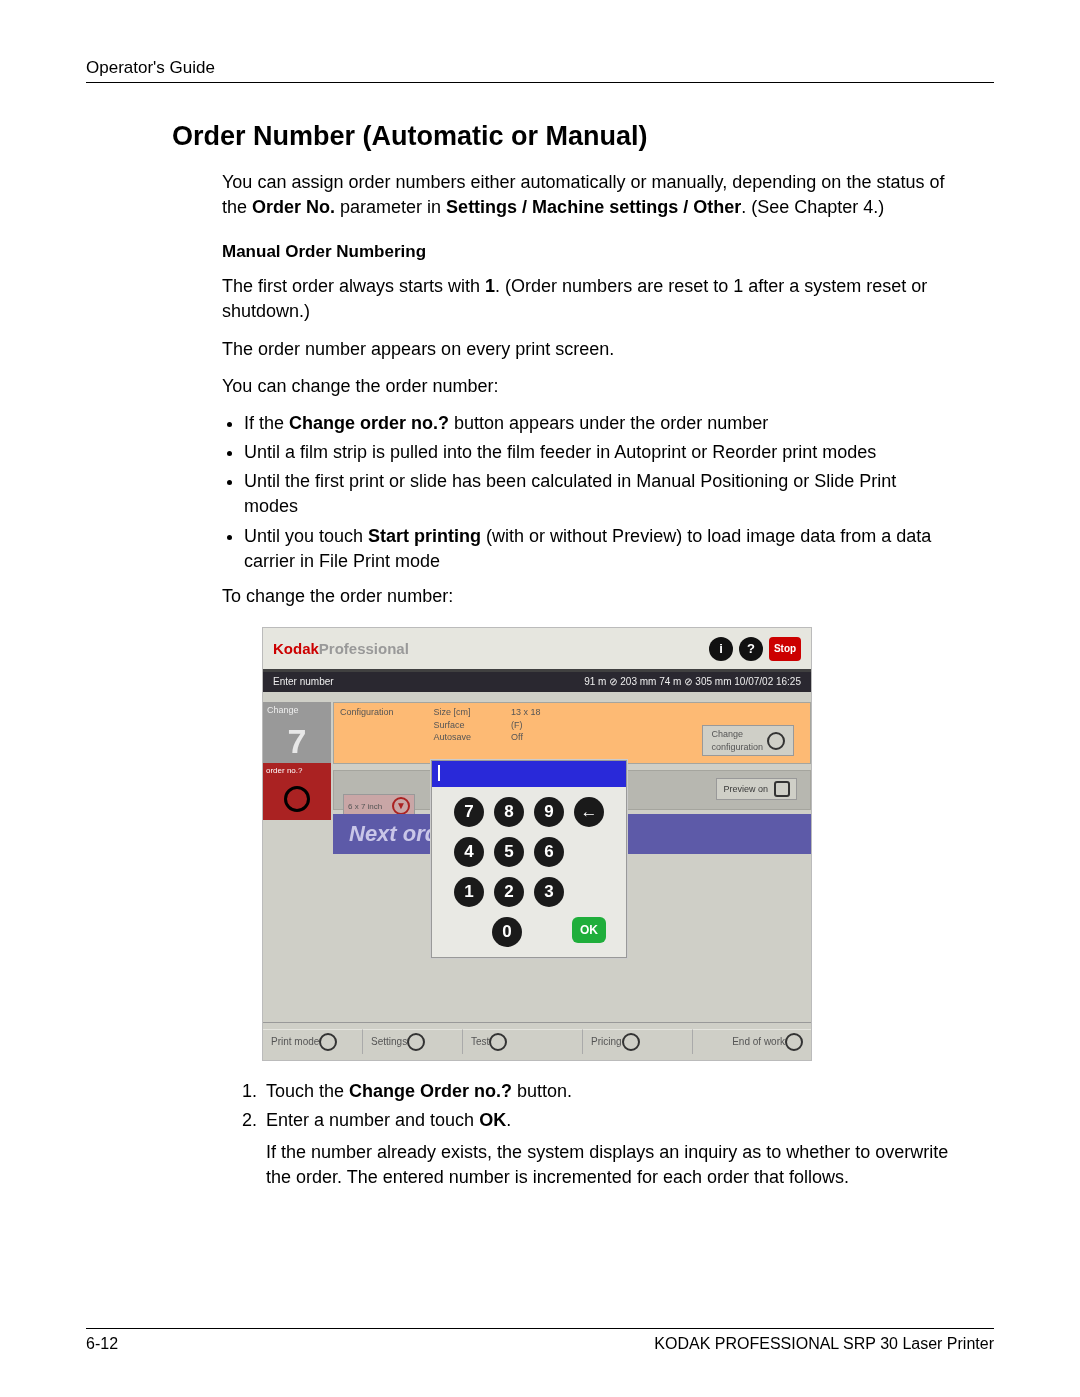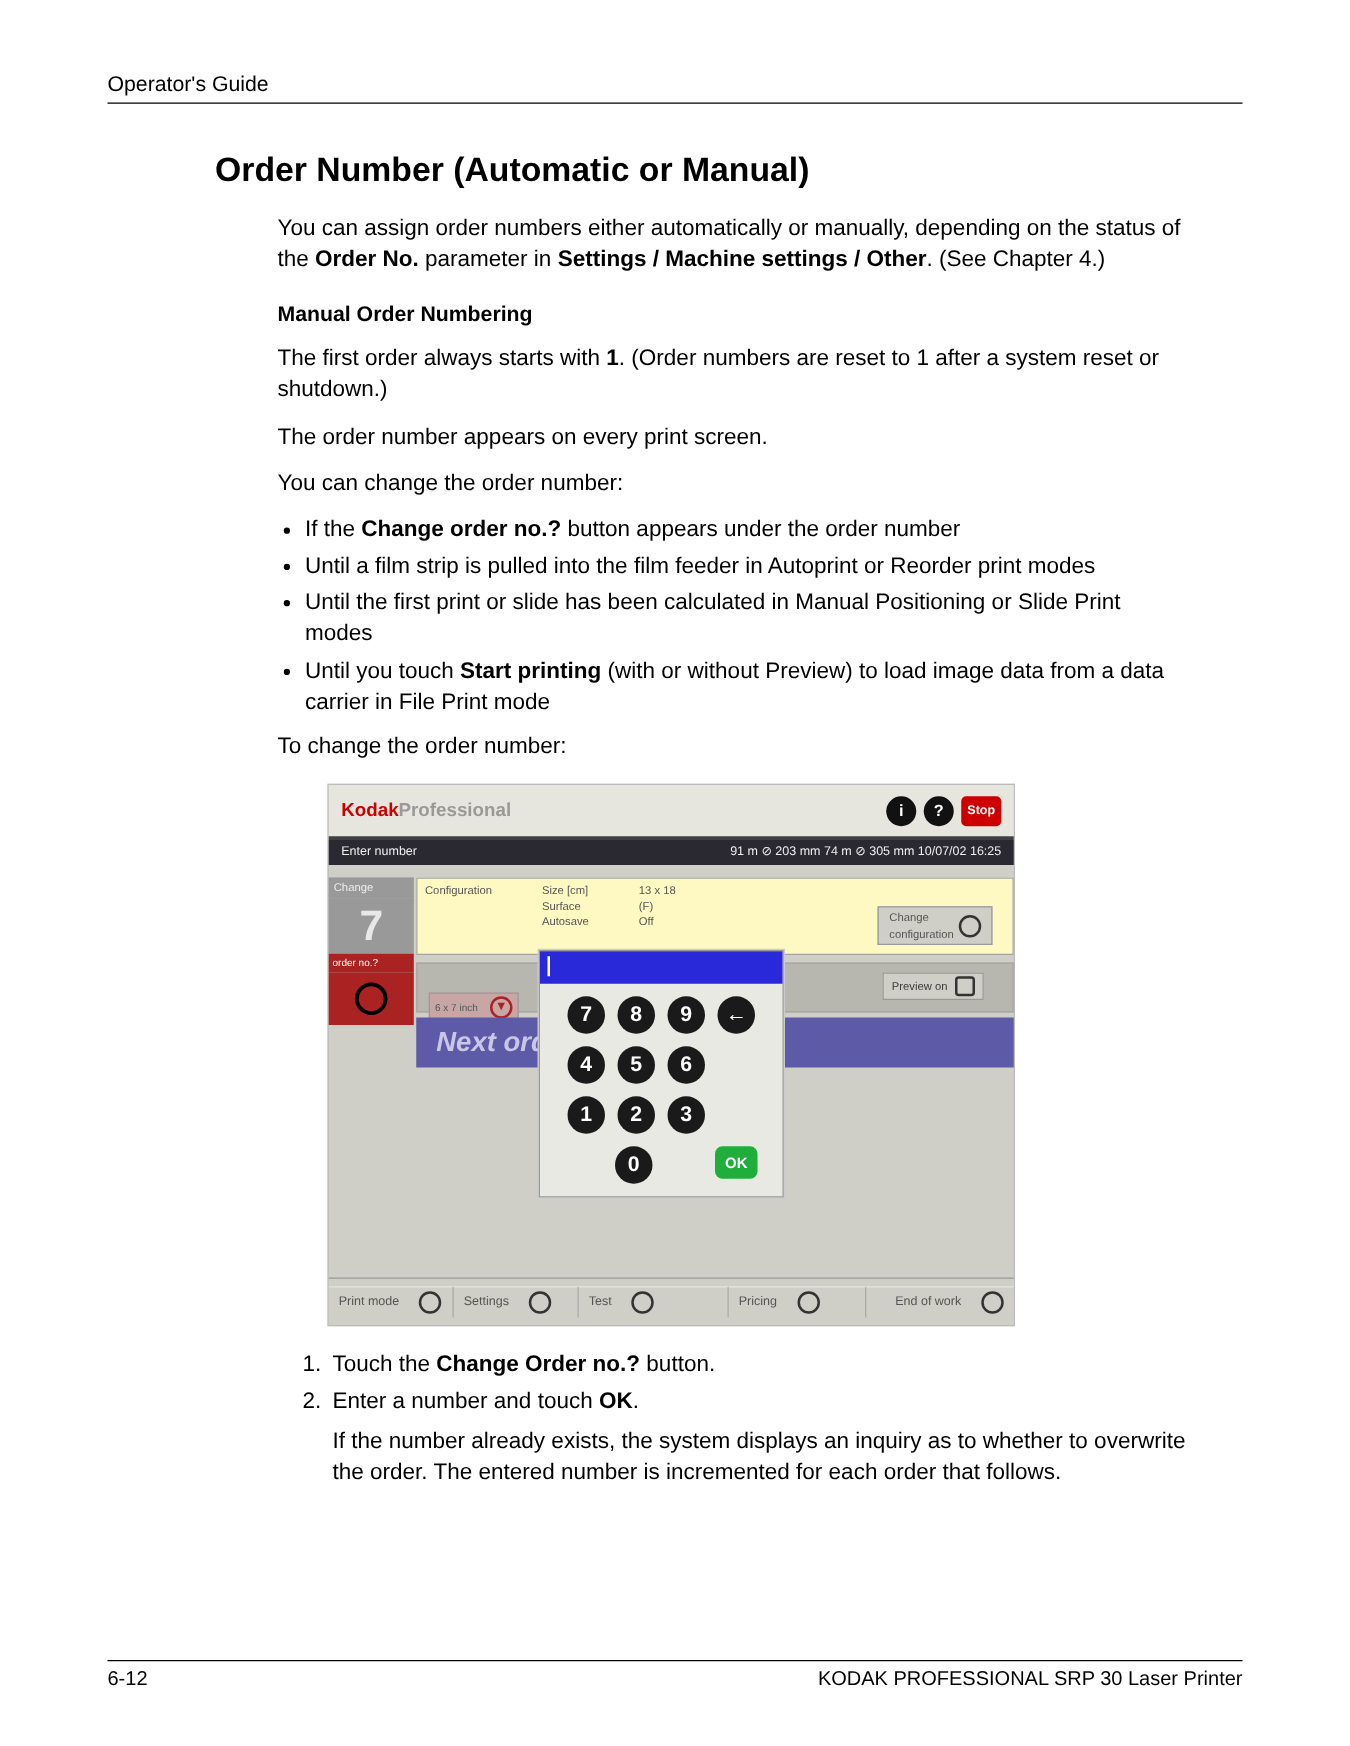--- a/index.html
+++ b/index.html
@@ -23,38 +23,38 @@
   .black{background:#111}
   .stop{width:32px;height:24px;background:#c00;color:#fff;border-radius:4px;display:inline-flex;align-items:center;justify-content:center;font-size:10px;font-weight:bold}
   .ss-status{background:#2a2830;color:#eee;padding:3px 10px;display:flex;justify-content:space-between;font-size:10px}
   .ss-body{position:relative;height:330px}
   .change-panel{position:absolute;left:0;top:10px;width:68px;background:#b7b7b0}
   .change-h{background:#999;color:#eee;font-size:9px;padding:2px 4px}
   .change-num{background:#999;color:#e8e8e8;font-size:34px;text-align:center;font-weight:bold;height:44px;line-height:44px}
   .order-tag{background:#a22;color:#fff;font-size:8px;padding:2px 3px}
   .red-circle{background:#a22;height:42px;display:flex;align-items:center;justify-content:center}
   .red-circle span{width:26px;height:26px;border:3px solid #000;border-radius:50%;display:inline-block;background:radial-gradient(circle at center,#a22 0 30%,#a22 30% 100%)}
-  .cfg-band{position:absolute;left:70px;right:0;top:10px;height:62px;background:#fef9c3;border:1px solid #a5a59e;font-size:9px;padding:3px 6px;color:#555;display:flex;gap:40px}
+  .cfg-band{position:absolute;left:70px;right:0;top:10px;height:62px;background:#fdba74;border:1px solid #a5a59e;font-size:9px;padding:3px 6px;color:#555;display:flex;gap:40px}
   .cfg-col div{white-space:nowrap}
   .cfg-btn{position:absolute;right:16px;top:22px;background:#cfcfc7;padding:2px 8px;font-size:9px;display:flex;align-items:center;gap:4px;border:1px solid #999}
   .mid-band{position:absolute;left:70px;right:0;top:78px;height:40px;background:#b7b7b0;border:1px solid #a5a59e}
   .chip{position:absolute;left:80px;top:102px;width:72px;height:24px;background:#c9a6a6;border:1px solid #999;display:flex;align-items:center;justify-content:space-between;padding:0 4px;font-size:8px;color:#555}
   .chip .tri{width:18px;height:18px;border:2px solid #a22;border-radius:50%;display:flex;align-items:center;justify-content:center;color:#a22;font-size:10px}
-  .prev-chip{position:absolute;right:24px;top:86px;background:#cfcfc7;padding:2px 6px;font-size:9px;display:flex;align-items:center;gap:6px;border:1px solid #999}
+  .prev-chip{position:absolute;right:14px;top:86px;background:#cfcfc7;padding:2px 6px;font-size:9px;display:flex;align-items:center;gap:6px;border:1px solid #999}
   .sq{width:16px;height:16px;border:2px solid #333;border-radius:3px;display:inline-block}
   .purple{position:absolute;left:70px;right:0;top:122px;height:40px;background:#5d5aa8;color:#c9c6e8;font-style:italic;font-weight:bold;font-size:22px;display:flex;align-items:center;padding-left:16px}
   .keypad{position:absolute;left:168px;top:68px;width:196px;background:#e9e9e4;border:1px solid #999;text-align:center;padding-bottom:10px;z-index:5;box-shadow:0 0 0 1px #ccc}
   .entry{background:#2929d9;height:26px;margin:0;color:#fff;text-align:left;padding:4px 6px;position:relative}
   .cursor{display:inline-block;width:2px;height:16px;background:#fff}
   .krow{display:flex;justify-content:center;gap:10px;margin-top:10px}
   .key{width:30px;height:30px;border-radius:50%;background:#1a1a1a;color:#fff;font-size:17px;font-weight:bold;display:flex;align-items:center;justify-content:center;cursor:pointer}
   .bksp{background:#1a1a1a;color:#fff}
   .okbtn{width:34px;height:26px;background:#1fae3b;color:#fff;border-radius:6px;font-size:12px;font-weight:bold;display:flex;align-items:center;justify-content:center;cursor:pointer}
   .ss-bottom{border-top:1px solid #999;background:#cfcfc7;height:38px;display:flex;align-items:center}
-  .bbtn{flex:0 0 auto;display:flex;align-items:center;gap:16px;padding:3px 8px;font-size:10px;color:#555;border-right:1px solid #aaa;border-top:1px solid #e5e5df}
+  .bbtn{flex:0 0 auto;display:flex;align-items:center;gap:0;padding:3px 8px;font-size:10px;color:#555;border-right:1px solid #aaa;border-top:1px solid #e5e5df}
   .dot{width:18px;height:18px;border:2px solid #333;border-radius:50%;display:inline-block}
   .footer{position:absolute;left:86px;right:86px;bottom:44px;border-top:1px solid #000;padding-top:6px;font-size:16px;display:flex;justify-content:space-between}
   .ring{display:inline-block;width:18px;height:18px;border:2px solid #333;border-radius:50%}
 </style>
 </head>
 <body>
 
 <div class="page">
   <div class="top-line">Operator's Guide</div>
 

